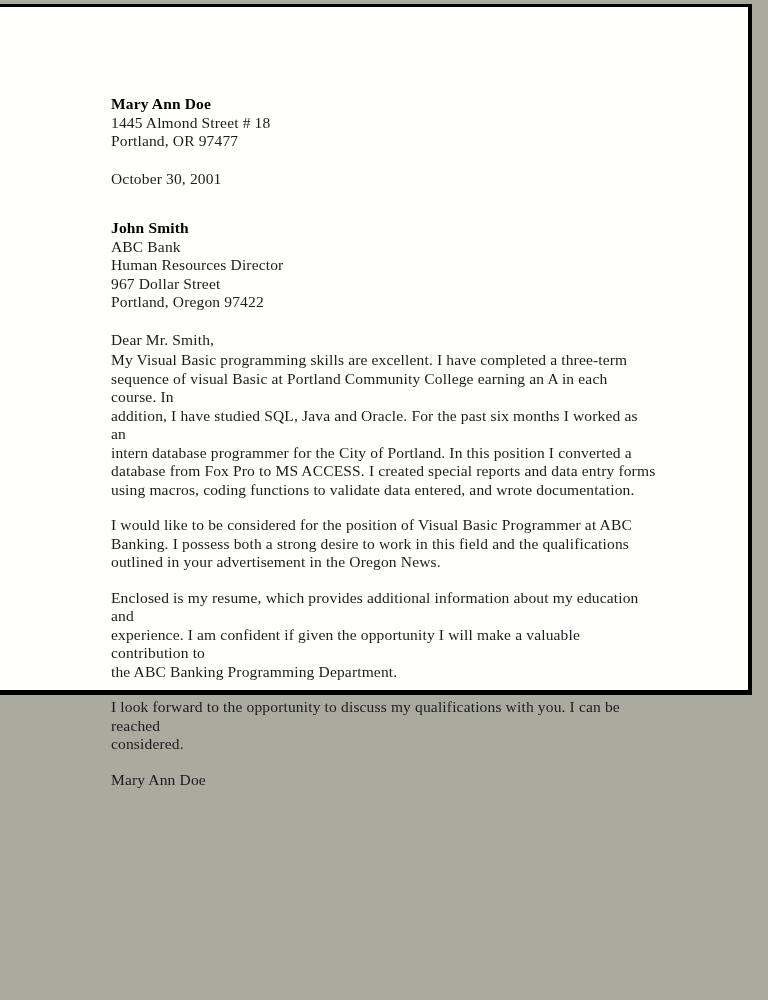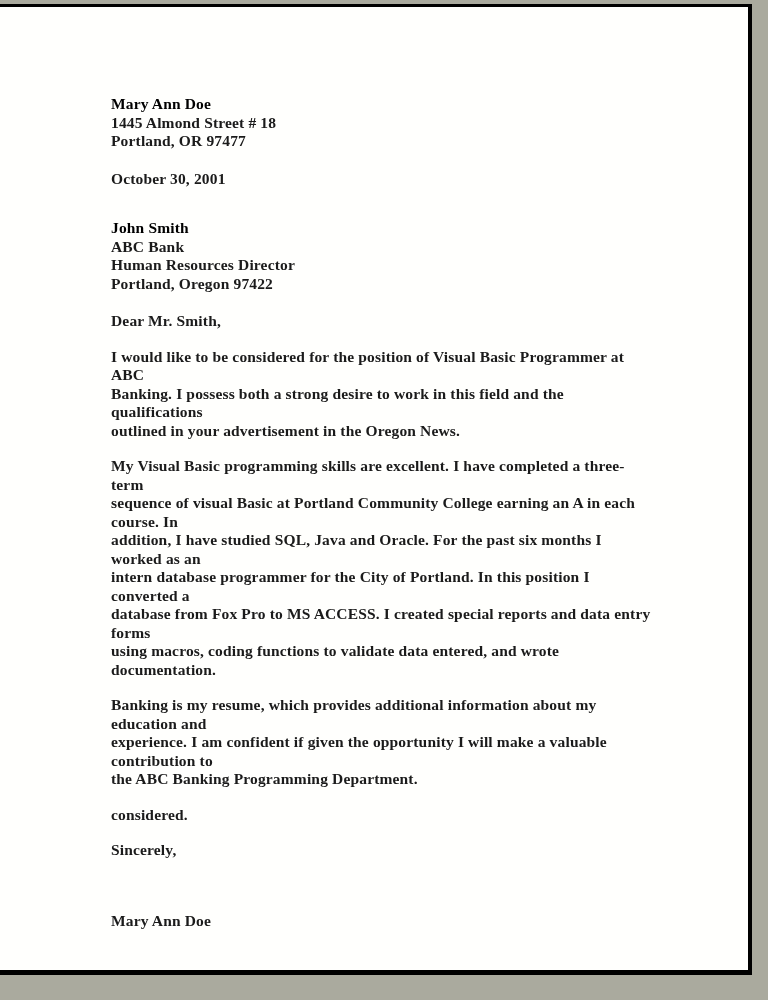--- a/index.html
+++ b/index.html
@@ -13,21 +13,21 @@
     font-family: "Liberation Serif", "DejaVu Serif", serif;
     overflow: hidden;
   }
 
   
   .page-sheet {
     position: absolute;
     left: 0px;
     top: 4px;
     width: 752px;
-    height: 971px;
+    height: 691px;
     background: #fffffd;
     border-top: 3px solid #000000;
     border-right: 4px solid #000000;
     border-bottom: 5px solid #000000;
     box-sizing: border-box;
   }
 
   .page-body {
     position: absolute;
     left: 111px;
@@ -37,33 +37,32 @@
 
   
   .block {
     font-size: 15.5px;
     line-height: 18.5px;
     color: #1b1b1b;
     letter-spacing: 0.01em;
   }
   .line {
     white-space: pre-wrap;
-    font-weight: bold;
   }
   .name-strong {
     font-weight: bold;
     color: #000000;
   }
 
   
   .gap-sender   { margin-bottom: 19px; }
   .gap-date     { margin-bottom: 31px; }
   .gap-recip    { margin-bottom: 19px; margin-top: 7px; }
   .gap-re       { margin-bottom: 34px; }
-  .gap-salute   { margin-bottom: 17px; }
+  .gap-salute   { margin-bottom: 2px; }
   .gap-para     { margin-bottom: 17px; }
   .gap-closing  { margin-bottom: 52px; }
 
   .para .line { display: block; }
 </style>
 </head>
 <body>
 
 <div class="page-sheet">
   <div class="page-body">
@@ -75,55 +74,54 @@
     </div>
 
     <div class="block gap-date">
       <div class="line">October 30, 2001</div>
     </div>
 
     <div class="block gap-recip">
       <div class="line name-strong">John Smith</div>
       <div class="line">ABC Bank</div>
       <div class="line">Human Resources Director</div>
+      <div class="line">967 Dollar Street</div>
       <div class="line">Portland, Oregon 97422</div>
     </div>
 
 
     <div class="block gap-salute">
       <div class="line">Dear Mr. Smith,</div>
-    </div>
-
-    <div class="block para gap-para">
-      <span class="line">I would like to be considered for the position of Visual Basic Programmer at ABC</span>
-      <span class="line">Banking. I possess both a strong desire to work in this field and the qualifications</span>
-      <span class="line">outlined in your advertisement in the Oregon News.</span>
     </div>
 
     <div class="block para gap-para">
       <span class="line">My Visual Basic programming skills are excellent. I have completed a three-term</span>
       <span class="line">sequence of visual Basic at Portland Community College earning an A in each course. In</span>
       <span class="line">addition, I have studied SQL, Java and Oracle. For the past six months I worked as an</span>
       <span class="line">intern database programmer for the City of Portland. In this position I converted a</span>
       <span class="line">database from Fox Pro to MS ACCESS. I created special reports and data entry forms</span>
       <span class="line">using macros, coding functions to validate data entered, and wrote documentation.</span>
     </div>
 
     <div class="block para gap-para">
-      <span class="line">Banking is my resume, which provides additional information about my education and</span>
+      <span class="line">I would like to be considered for the position of Visual Basic Programmer at ABC</span>
+      <span class="line">Banking. I possess both a strong desire to work in this field and the qualifications</span>
+      <span class="line">outlined in your advertisement in the Oregon News.</span>
+    </div>
+
+    <div class="block para gap-para">
+      <span class="line">Enclosed is my resume, which provides additional information about my education and</span>
       <span class="line">experience. I am confident if given the opportunity I will make a valuable contribution to</span>
       <span class="line">the ABC Banking Programming Department.</span>
     </div>
 
     <div class="block para gap-para">
+      <span class="line">I look forward to the opportunity to discuss my qualifications with you. I can be reached</span>
       <span class="line">considered.</span>
     </div>
 
-    <div class="block gap-closing">
-      <div class="line">Sincerely,</div>
-    </div>
 
     <div class="block">
       <div class="line">Mary Ann Doe</div>
     </div>
 
   </div>
 </div>
 
 </body></html>

